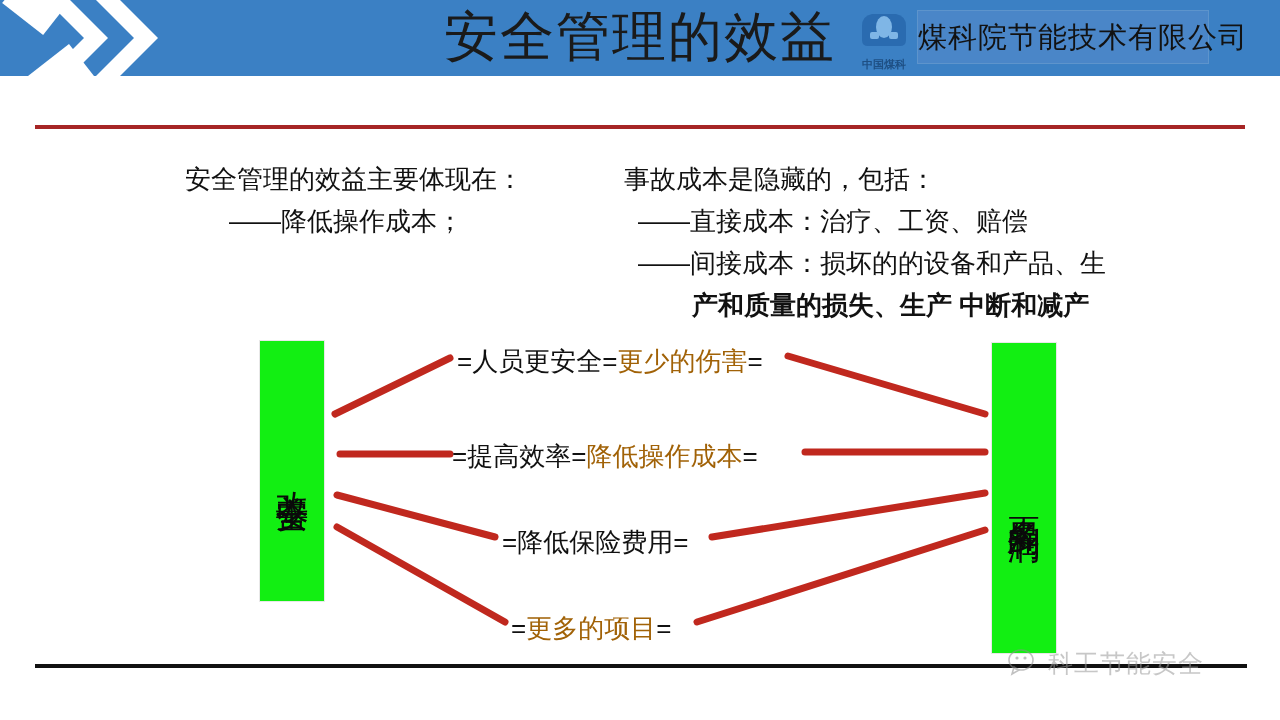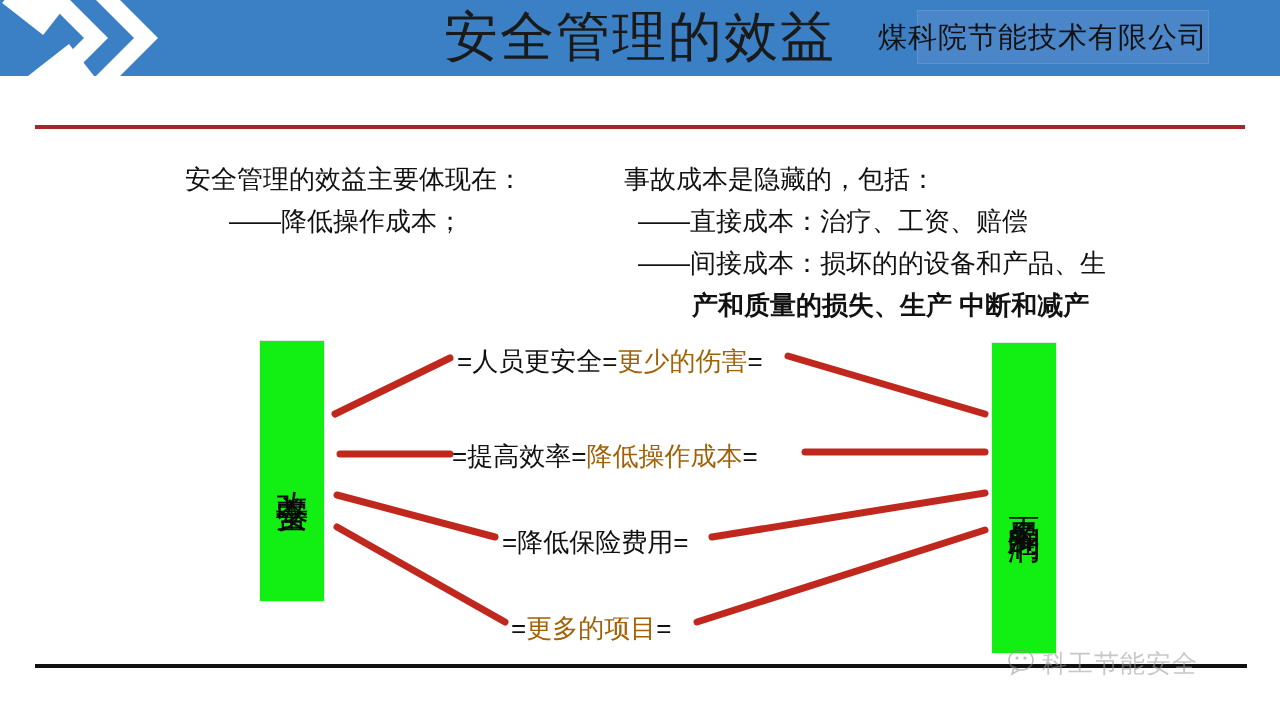--- a/index.html
+++ b/index.html
@@ -85,21 +85,21 @@
   }
 
   #company-box {
     position: absolute;
     left: 917px; top: 10px;
     width: 292px; height: 54px;
     border: 1px solid #5d94cc;
     background: #4a86c8;
     display: flex;
     align-items: center;
-    justify-content: flex-end;
+    justify-content: flex-start;
   }
   #company-box .cname {
     font-size: 29px;
     line-height: 34px;
     color: #121212;
     letter-spacing: 1px;
     white-space: nowrap;
   }
 
   
@@ -169,20 +169,21 @@
   #lbl2 { left: 452px; top: 440px; }
   #lbl3 { left: 502px; top: 526px; }
   #lbl4 { left: 511px; top: 612px; }
 
   
   #watermark {
     position: absolute;
     left: 1008px; top: 648px;
     display: flex;
     align-items: center;
+    gap: 6px;
     opacity: 0.55;
   }
   #watermark .wm-icon { width: 34px; height: 30px; }
   #watermark .wm-text {
     font-size: 25px;
     line-height: 30px;
     color: #9a9a9a;
     white-space: nowrap;
     letter-spacing: 1px;
   }
@@ -203,20 +204,31 @@
       </svg>
     </div>
     <div class="chev" id="chev2">
       <svg width="86" height="84" viewBox="0 0 86 84">
         <polygon points="6,0 48,42 6,84 30,84 72,42 30,0" fill="#ffffff"></polygon>
       </svg>
     </div>
 
     <div id="header-title">安全管理的效益</div>
 
+    <div id="brand-logo">
+      <div class="logo-mark">
+        <svg width="52" height="40" viewBox="0 0 52 40">
+          <path d="M4 30 L4 16 Q4 6 14 4 L38 4 Q48 6 48 16 L48 30 Q48 36 42 36 L10 36 Q4 36 4 30 Z" fill="#2a6bb0"></path>
+          <ellipse cx="26" cy="17" rx="8" ry="11" fill="#7fb6e6"></ellipse>
+          <rect x="12" y="22" width="9" height="7" rx="2" fill="#7fb6e6"></rect>
+          <rect x="31" y="22" width="9" height="7" rx="2" fill="#7fb6e6"></rect>
+        </svg>
+      </div>
+      <div class="logo-text">中国煤科</div>
+    </div>
 
     <div id="company-box">
       <span class="cname">煤科院节能技术有限公司</span>
     </div>
   </div>
 
   <div id="red-rule"></div>
   <div id="black-rule"></div>
 
   <div class="textcol" id="col-left">

